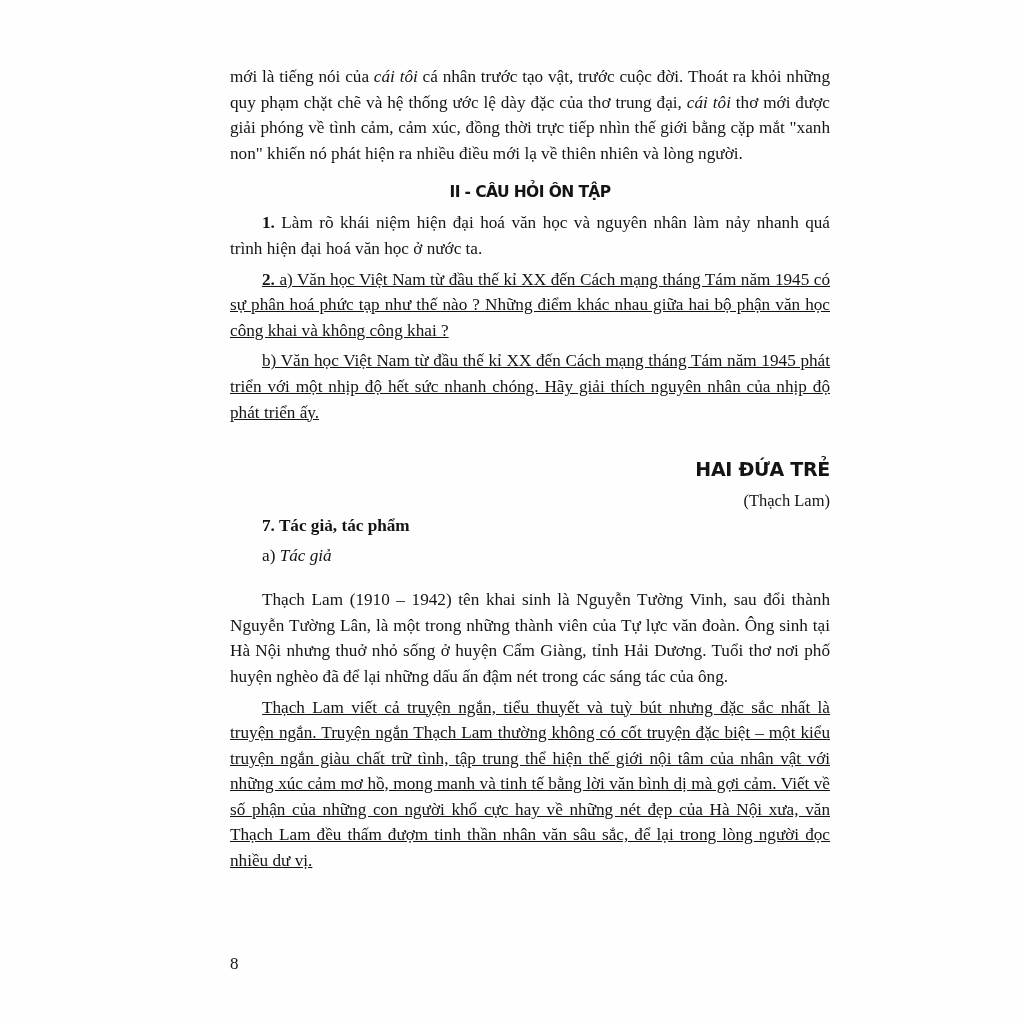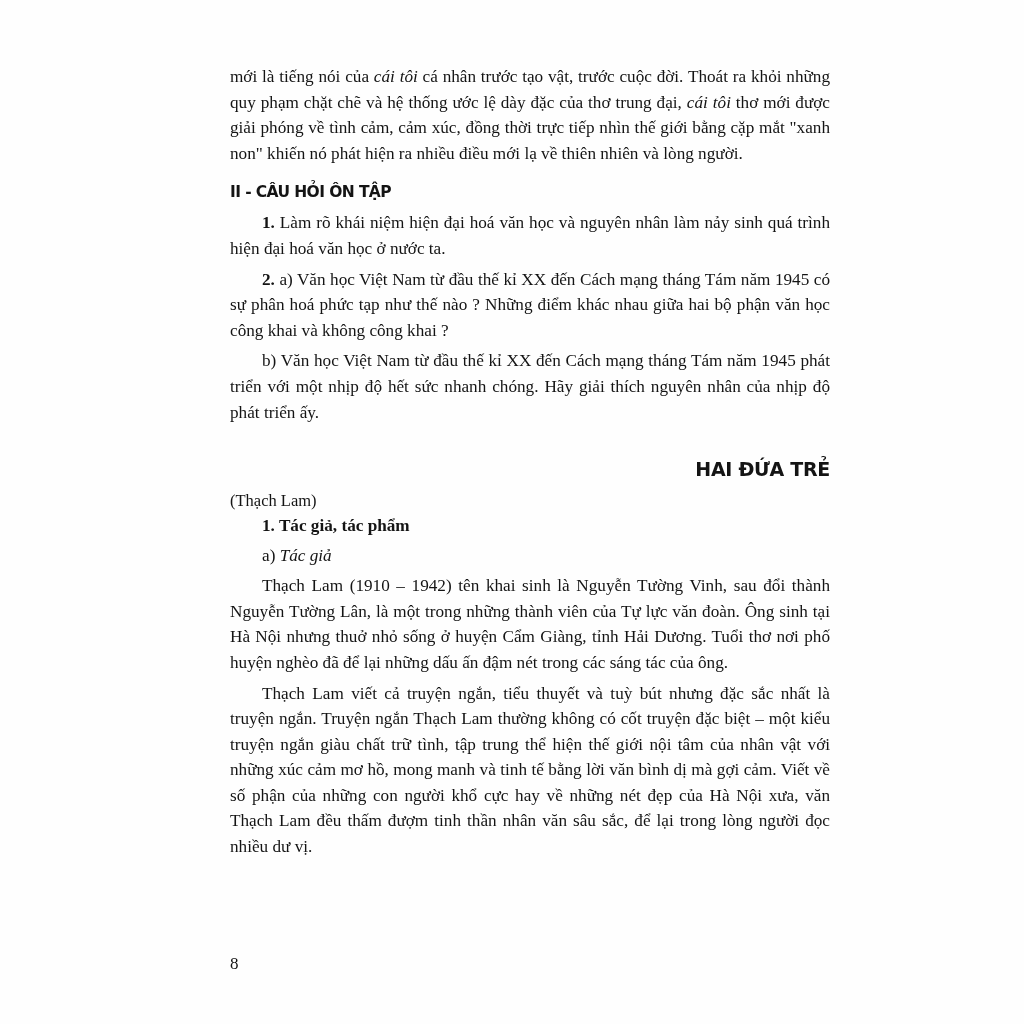--- a/index.html
+++ b/index.html
@@ -29,58 +29,59 @@
     width: 600px;
   }
   p {
     margin: 0;
     font-size: 17.2px;
     line-height: 25.6px;
     text-align: justify;
     text-align-last: left;
   }
   .indent { text-indent: 32px; }
-  .para-gap { margin-top: 5px; }
+  .para-gap { margin-top: 5px; text-decoration: underline; }
   .section-heading {
     font-family: "DejaVu Sans", sans-serif;
     font-weight: bold;
     font-size: 15.5px;
     letter-spacing: -0.6px;
     margin: 0;
     line-height: 24px;
+    text-align: center;
   }
   .h2 { margin-top: 14px; margin-bottom: 6px; }
   .h1 { margin-top: 12px; margin-bottom: 4px; }
   .title {
     font-family: "DejaVu Sans", sans-serif;
     font-weight: bold;
     font-size: 19px;
     letter-spacing: -0.3px;
     text-align: right;
     margin-top: 30px;
     line-height: 28px;
   }
   .subtitle {
-    text-align: left;
+    text-align: right;
     font-size: 16.5px;
     line-height: 24px;
     margin-top: 6px;
   }
   .sub-bold {
     font-weight: bold;
     font-size: 17.2px;
     line-height: 26px;
     text-indent: 32px;
   }
   .sub-italic {
     font-size: 17.2px;
     line-height: 26px;
     text-indent: 32px;
     margin-top: 4px;
-    margin-bottom: 4px;
+    margin-bottom: 18px;
   }
   em { font-style: italic; }
   b { font-weight: bold; }
   .page-number {
     position: absolute;
     left: 230px;
     top: 953px;
     font-size: 17px;
     line-height: 22px;
   }
@@ -88,32 +89,32 @@
 </head>
 <body>
 
 <div class="page">
   <div class="content">
 
     <p><span>mới là tiếng nói của </span><em>cái tôi</em><span> cá nhân trước tạo vật, trước cuộc đời. Thoát ra khỏi những quy phạm chặt chẽ và hệ thống ước lệ dày đặc của thơ trung đại, </span><em>cái tôi</em><span> thơ mới được giải phóng về tình cảm, cảm xúc, đồng thời trực tiếp nhìn thế giới bằng cặp mắt "xanh non" khiến nó phát hiện ra nhiều điều mới lạ về thiên nhiên và lòng người.</span></p>
 
     <h2 class="section-heading h2">II - CÂU HỎI ÔN TẬP</h2>
 
-    <p class="indent"><b>1.</b><span> Làm rõ khái niệm hiện đại hoá văn học và nguyên nhân làm nảy sinh quá trình hiện đại hoá văn học ở nước ta.</span></p>
+    <p class="indent"><b>1.</b><span> Làm rõ khái niệm hiện đại hoá văn học và nguyên nhân làm nảy nhanh quá trình hiện đại hoá văn học ở nước ta.</span></p>
 
     <p class="indent para-gap"><b>2.</b><span> a) Văn học Việt Nam từ đầu thế kỉ XX đến Cách mạng tháng Tám năm 1945 có sự phân hoá phức tạp như thế nào ? Những điểm khác nhau giữa hai bộ phận văn học công khai và không công khai ?</span></p>
 
     <p class="indent para-gap"><span>b) Văn học Việt Nam từ đầu thế kỉ XX đến Cách mạng tháng Tám năm 1945 phát triển với một nhịp độ hết sức nhanh chóng. Hãy giải thích nguyên nhân của nhịp độ phát triển ấy.</span></p>
 
 
     <div class="title">HAI ĐỨA TRẺ</div>
     <div class="subtitle">(Thạch Lam)</div>
 
 
-    <p class="sub-bold">1. Tác giả, tác phẩm</p>
+    <p class="sub-bold">7. Tác giả, tác phẩm</p>
 
     <p class="sub-italic"><span>a) </span><em>Tác giả</em></p>
 
     <p class="indent">Thạch Lam (1910 – 1942) tên khai sinh là Nguyễn Tường Vinh, sau đổi thành Nguyễn Tường Lân, là một trong những thành viên của Tự lực văn đoàn. Ông sinh tại Hà Nội nhưng thuở nhỏ sống ở huyện Cẩm Giàng, tỉnh Hải Dương. Tuổi thơ nơi phố huyện nghèo đã để lại những dấu ấn đậm nét trong các sáng tác của ông.</p>
 
     <p class="indent para-gap">Thạch Lam viết cả truyện ngắn, tiểu thuyết và tuỳ bút nhưng đặc sắc nhất là truyện ngắn. Truyện ngắn Thạch Lam thường không có cốt truyện đặc biệt – một kiểu truyện ngắn giàu chất trữ tình, tập trung thể hiện thế giới nội tâm của nhân vật với những xúc cảm mơ hồ, mong manh và tinh tế bằng lời văn bình dị mà gợi cảm. Viết về số phận của những con người khổ cực hay về những nét đẹp của Hà Nội xưa, văn Thạch Lam đều thấm đượm tinh thần nhân văn sâu sắc, để lại trong lòng người đọc nhiều dư vị.</p>
   </div>
 
   <div class="page-number">8</div>
 </div>

